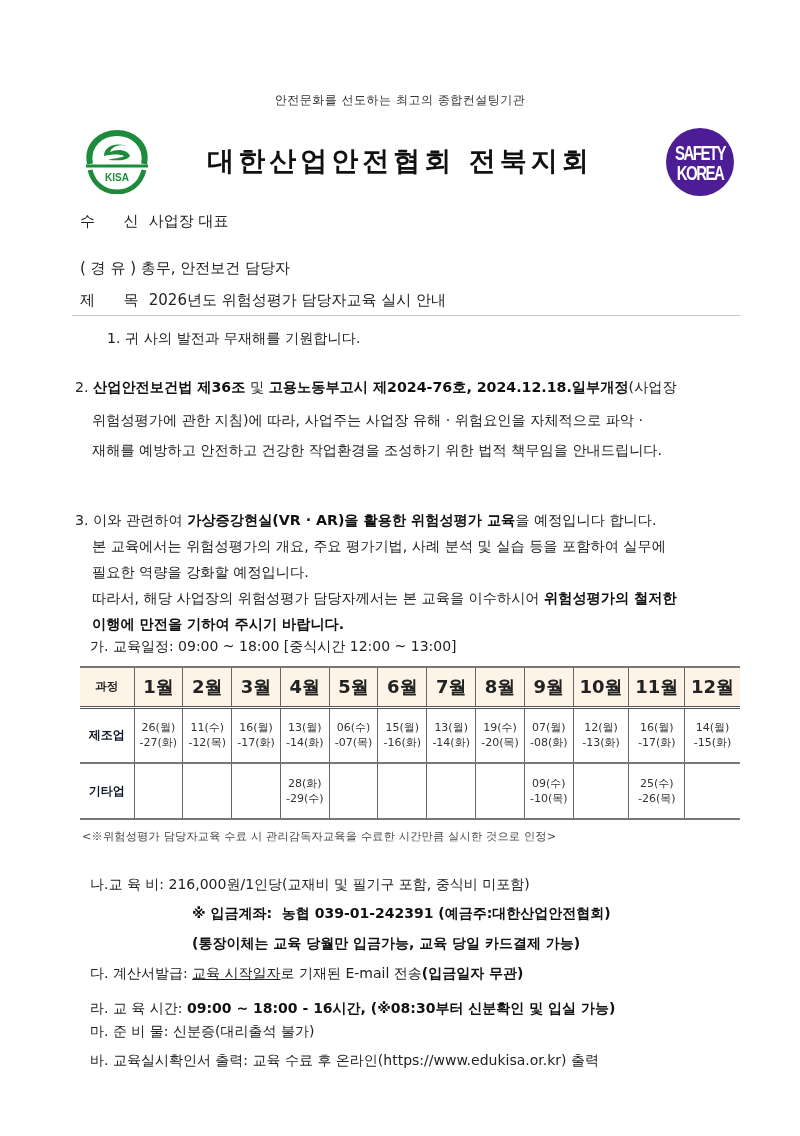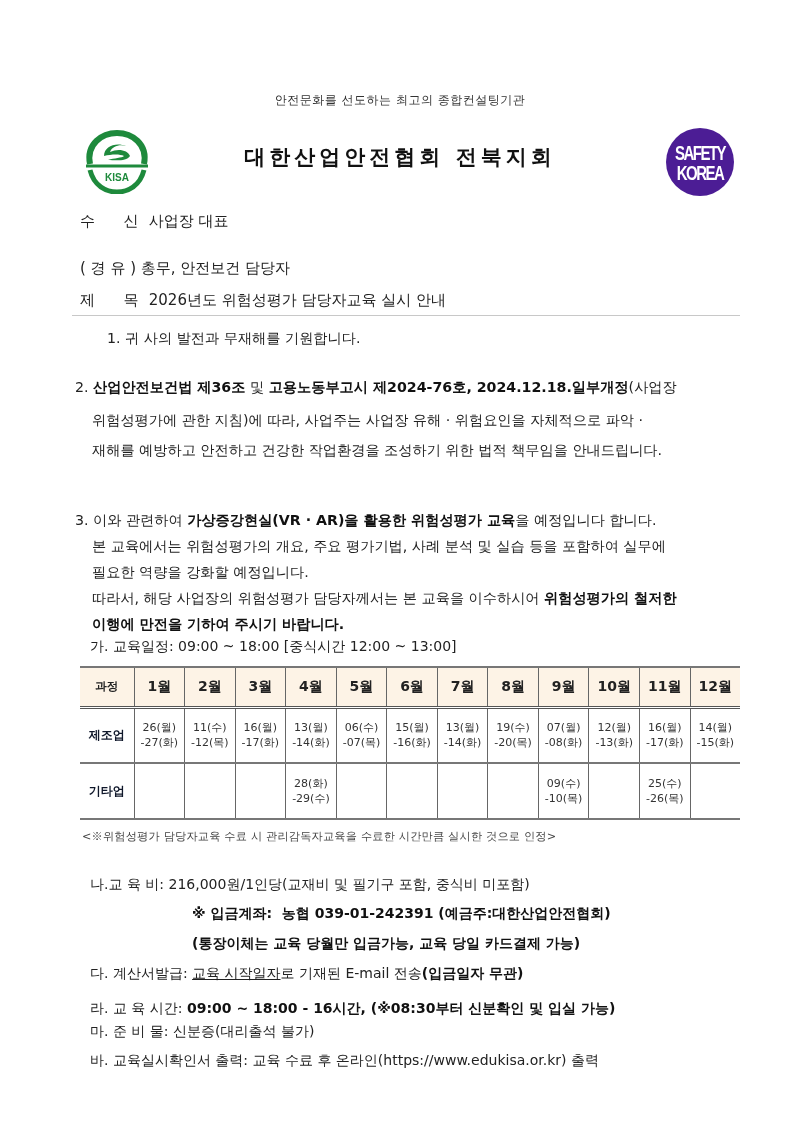--- a/index.html
+++ b/index.html
@@ -6,21 +6,21 @@
   html, body { width: 800px; height: 1136px; background: #ffffff; }
   body { position: relative; font-family: "DejaVu Sans", "Liberation Sans", sans-serif; color: #1a1a1a; overflow: hidden; }
 
   .tagline { position: absolute; top: 92px; left: 0; width: 800px; text-align: center; font-size: 12px; color: #333; letter-spacing: 0.5px; }
 
   .logo-left { position: absolute; left: 80px; top: 130px; width: 74px; height: 64px; }
   .logo-right { position: absolute; left: 666px; top: 128px; width: 68px; height: 68px; border-radius: 50%; background: #4c1d95; display: flex; flex-direction: column; align-items: center; justify-content: center; }
   .logo-right span { color: #fff; font-family: "Liberation Sans", sans-serif; font-weight: bold; font-size: 15px; line-height: 15px; letter-spacing: -1.5px; transform: scaleY(1.35); }
   .logo-right span + span { margin-top: 5px; }
 
-  .org-title { position: absolute; top: 143px; left: 0; width: 800px; text-align: center; font-size: 21px; font-weight: bold; letter-spacing: 4px; color: #111; }
+  .org-title { position: absolute; top: 143px; left: 0; width: 800px; text-align: center; font-size: 27px; font-weight: bold; letter-spacing: 4px; color: #111; }
 
   .meta { position: absolute; left: 80px; font-size: 15px; color: #222; }
   .meta .key { display: inline-block; }
   .meta-recv { top: 212px; }
   .meta-via { top: 259px; }
   .meta-subj { top: 291px; }
   .meta .k1 { width: 64px; letter-spacing: 0; }
   .sep { position: absolute; left: 72px; top: 315px; width: 668px; height: 1px; background: #c8c8c8; }
 
   .para { position: absolute; left: 75px; width: 665px; font-size: 14.2px; color: #222; line-height: 24px; }
@@ -30,21 +30,21 @@
   .p3 { top: 508px; }
   .p3 .line { height: 26px; }
   b { font-weight: bold; color: #111; }
   .sub { position: absolute; left: 88px; font-size: 14px; color: #222; }
   .sched { top: 638px; left: 90px; }
 
   table.schedule { position: absolute; left: 80px; top: 666px; width: 660px; border-collapse: collapse; font-size: 11px; color: #333; }
   table.schedule th, table.schedule td { border-left: 1px solid #666; text-align: center; }
   table.schedule th:first-child, table.schedule td:first-child { border-left: none; }
   table.schedule thead tr { background: #fdf3e6; height: 40px; border-top: 2px solid #777; border-bottom: 3px double #555; }
-  table.schedule thead th { font-weight: bold; font-size: 14px; color: #222; }
+  table.schedule thead th { font-weight: bold; font-size: 18px; color: #222; }
   table.schedule thead th:first-child { font-size: 11.5px; }
   table.schedule tbody tr { height: 56px; border-bottom: 2px solid #777; }
   table.schedule td.rowhead { width: 54px; font-weight: bold; font-size: 12px; color: #0f172a; }
   table.schedule td { line-height: 15px; vertical-align: middle; }
   .note { position: absolute; top: 829px; left: 82px; font-family: "DejaVu Serif", serif; font-size: 11.2px; color: #444; letter-spacing: 0.2px; }
 
   .info { position: absolute; font-size: 14px; color: #222; }
   .fee { top: 876px; left: 90px; }
   .acct { top: 905px; left: 192px; font-weight: bold; color: #111; }
   .acct-note { top: 935px; left: 192px; font-weight: bold; color: #111; }

